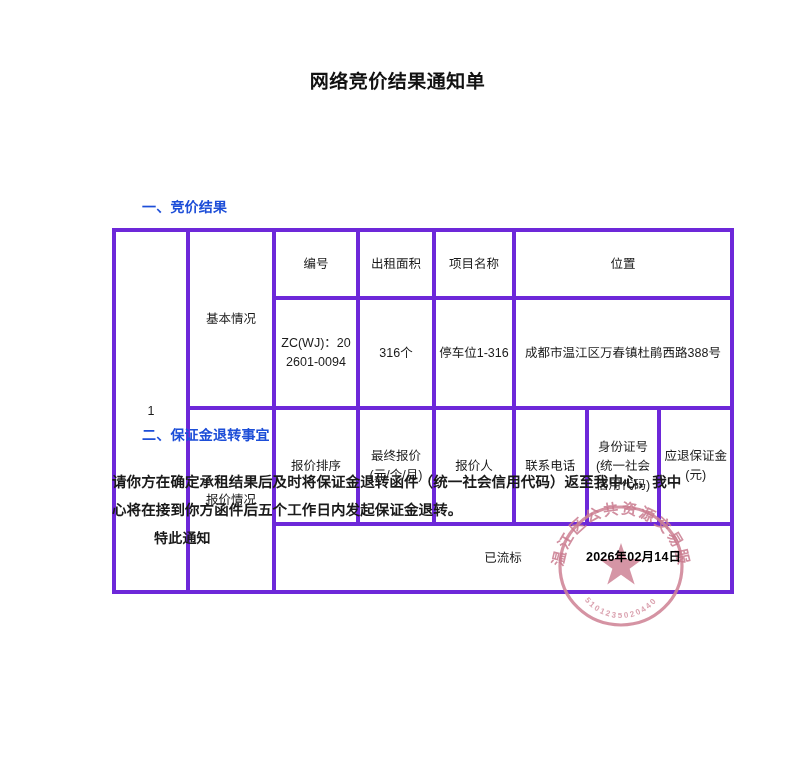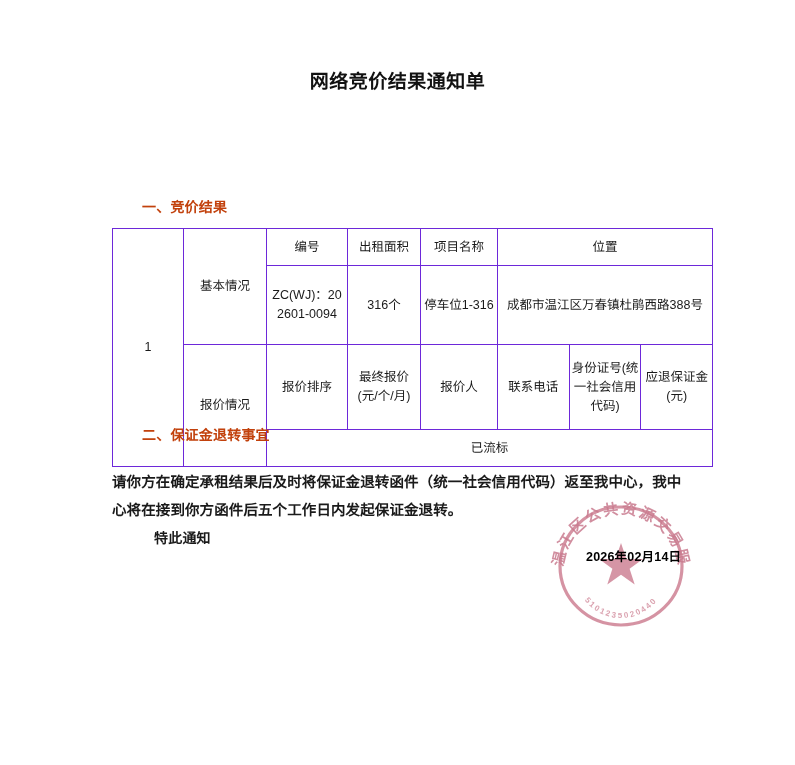--- a/index.html
+++ b/index.html
@@ -58,21 +58,21 @@
     line-height: 28px;
     color: #1a1a1a;
     letter-spacing: 0.1px;
   }
 
   .section-heading {
     position: absolute;
     left: 142px;
     font-size: 14px;
     font-weight: bold;
-    color: #c2410c;
+    color: #1d4ed8;
     letter-spacing: 0.2px;
   }
   .section-1 { top: 196px; }
   .section-2 { top: 424px; }
 
   .para-refund {
     position: absolute;
     top: 468px;
     left: 112px;
     width: 578px;
@@ -100,24 +100,24 @@
     top: 228px;
     left: 112px;
     width: 570px;
     border-collapse: collapse;
     table-layout: fixed;
     font-size: 12.5px;
     color: #1a1a1a;
   }
   .result-table td,
   .result-table th {
-    border: 1px solid #6d28d9;
+    border: 4px solid #6d28d9;
     text-align: center;
     vertical-align: middle;
-    padding: 5px 2px;
+    padding: 19px 2px;
     font-weight: normal;
     line-height: 19px;
     word-break: break-all;
   }
   .result-table .idx-cell {
     width: 66px;
     font-size: 12.5px;
     color: #1a1a1a;
   }
   .result-table .rowlabel-cell {

